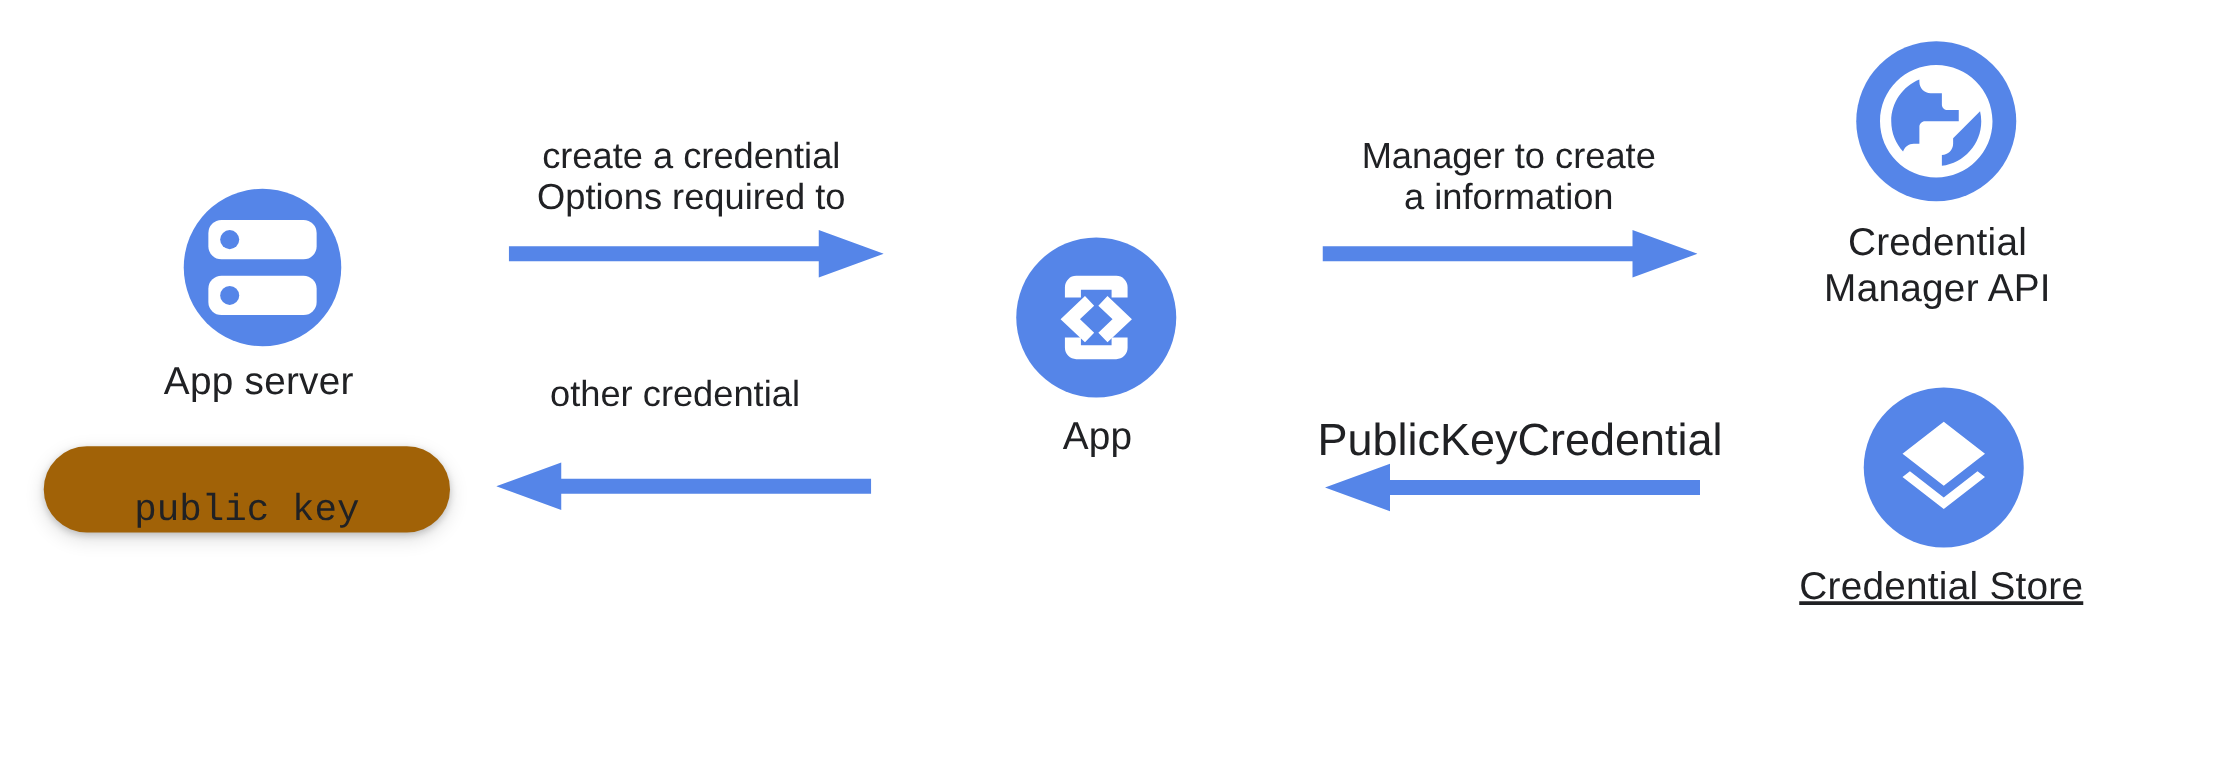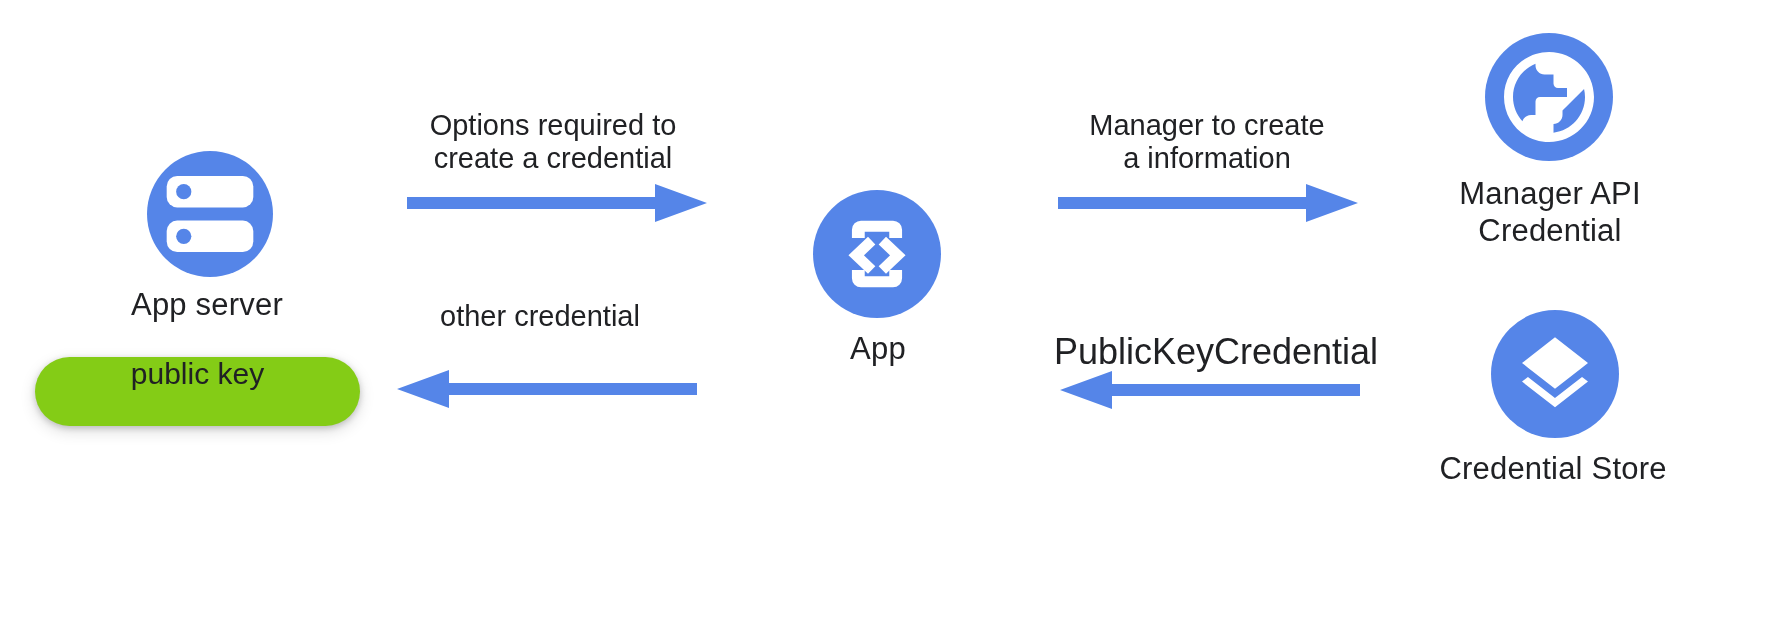--- a/index.html
+++ b/index.html
@@ -28,24 +28,25 @@
     position: absolute; text-align: center;
     font-size: 29px; line-height: 33px; font-weight: 400; color: var(--text);
   }
   .flow-label span { display: block; }
   .flow-label.mono {
     font-family: Liberation Sans, sans-serif;
     font-size: 36px; line-height: 30px;
   }
 
   .pill {
-    position: absolute; background: #84cc16; border-radius: 40px;
-    display: flex; align-items: flex-start; justify-content: center;
+    position: absolute; background: #a16207; border-radius: 40px;
+    display: flex; align-items: flex-end; justify-content: center;
     font-size: 30px; font-weight: 500; color: var(--text);
     box-shadow: 0 2px 6px rgba(0,0,0,0.18), 0 5px 16px rgba(0,0,0,0.14);
+    font-family: Liberation Mono, monospace;
   }
 
   .arrow { position: absolute; width: 300px; height: 40px; color: var(--blue); }
   .arrow svg { display: block; }
 </style>
 </head>
 <body>
 
 <div class="canvas">
 
@@ -56,22 +57,22 @@
       <circle cx="14" cy="15.5" r="2.9" fill="var(--blue)"></circle>
       <circle cx="14" cy="32.5" r="2.9" fill="var(--blue)"></circle>
     </svg>
   </div>
   <div class="node-label" style="left:87px; top:286px; width:240px;">App server</div>
   <div class="pill" style="left:35px; top:357px; width:325px; height:69px;">
     <span>public key</span>
   </div>
 
   <div class="flow-label" style="left:403px; top:109px; width:300px;">
+    <span>create a credential</span>
     <span>Options required to</span>
-    <span>create a credential</span>
   </div>
   <div class="arrow" style="left:407px; top:183px;">
     <svg width="300" height="40" viewBox="0 0 300 40">
       <polygon points="0,14 248,14 248,1 300,20 248,39 248,26 0,26" fill="currentColor"></polygon>
     </svg>
   </div>
 
   <div class="badge" style="left:813px; top:190px; width:128px; height:128px;">
     <svg width="128" height="128" viewBox="0 0 48 48">
       <path fill="#fff" d="M18 11.5 h12 a3.4 3.4 0 0 1 3.4 3.4 v3.1 h-4.8 v-2.3 h-9.2 v2.3 h-4.8 v-3.1 a3.4 3.4 0 0 1 3.4 -3.4 z"></path>
@@ -93,22 +94,22 @@
   </div>
 
   <div class="badge" style="left:1485px; top:33px; width:128px; height:128px;">
     <svg width="108" height="108" viewBox="0 0 24 24">
       <g transform="translate(24,0) scale(-1,1)">
         <path fill="#fff" fill-rule="evenodd" d="M12 2C6.48 2 2 6.48 2 12s4.48 10 10 10 10-4.48 10-10S17.52 2 12 2zm-1 17.93c-3.95-.49-7-3.85-7-7.93 0-.62.08-1.21.21-1.79L9 15v1c0 1.1.9 2 2 2v1.93zm6.9-2.54c-.26-.81-1-1.39-1.9-1.39h-1v-3c0-.55-.45-1-1-1H8v-2h2c.55 0 1-.45 1-1V7h2c1.1 0 2-.9 2-2v-.41c2.93 1.19 5 4.06 5 7.41 0 2.08-.8 3.97-2.1 5.39z"></path>
       </g>
     </svg>
   </div>
   <div class="node-label" style="left:1400px; top:175px; width:300px;">
+    <span style="display:block">Credential</span>
     <span style="display:block">Manager API</span>
-    <span style="display:block">Credential</span>
   </div>
 
   <div class="flow-label" style="left:390px; top:300px; width:300px;">
     <span>other credential</span>
   </div>
   <div class="arrow" style="left:397px; top:369px;">
     <svg width="300" height="40" viewBox="0 0 300 40">
       <polygon points="300,14 52,14 52,1 0,20 52,39 52,26 300,26" fill="currentColor"></polygon>
     </svg>
   </div>
@@ -120,15 +121,15 @@
     <svg width="300" height="40" viewBox="0 0 300 40">
       <polygon points="300,14 52,14 52,1 0,20 52,39 52,26 300,26" fill="currentColor"></polygon>
     </svg>
   </div>
 
   <div class="badge" style="left:1491px; top:310px; width:128px; height:128px;">
     <svg width="88" height="88" viewBox="0 0 24 24">
       <path fill="#fff" d="M11.99 18.54l-7.37-5.73L3 14.07l9 7 9-7-1.63-1.27-7.38 5.73zM12 16l7.36-5.73L21 9l-9-7-9 7 1.63 1.27L12 16z"></path>
     </svg>
   </div>
-  <div class="node-label" style="left:1403px; top:450px; width:300px;">Credential Store</div>
+  <div class="node-label" style="left:1403px; top:450px; width:300px;text-decoration:underline;">Credential Store</div>
 
 </div>
 
 </body></html>

